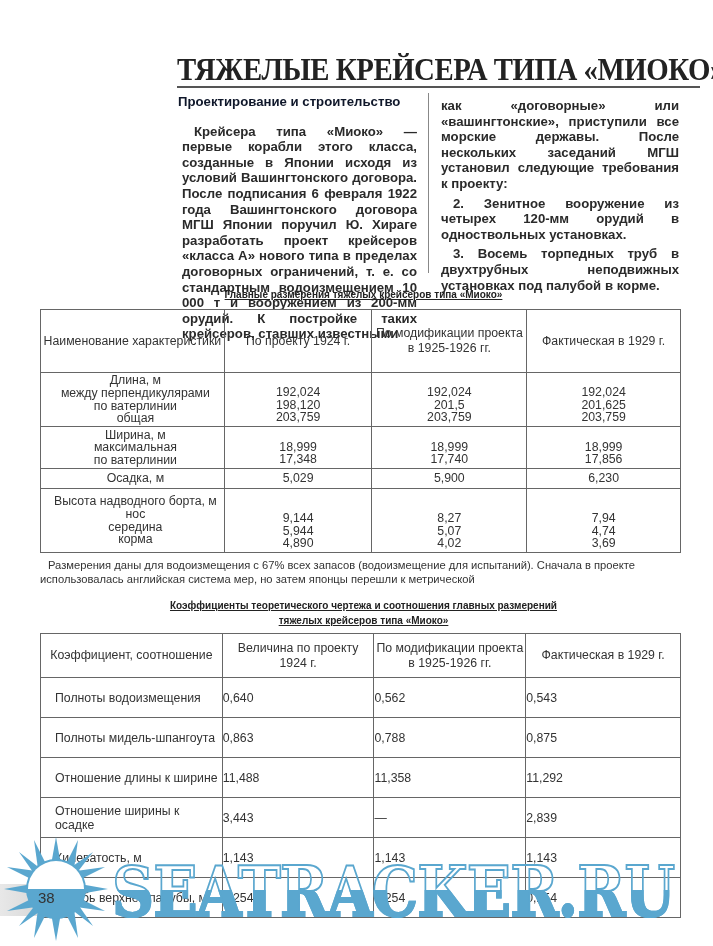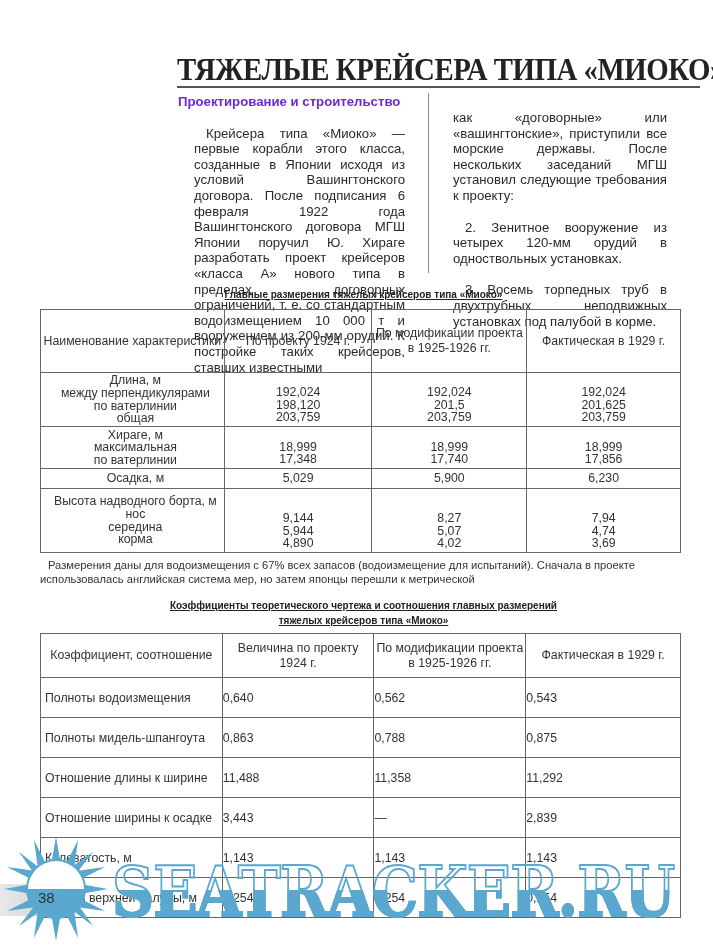--- a/index.html
+++ b/index.html
@@ -3,33 +3,33 @@
 <meta charset="utf-8">
 <style>
   html, body { margin:0; padding:0; }
   body { width:713px; height:946px; background:#ffffff; position:relative; overflow:hidden; font-family:"Liberation Sans", sans-serif; color:#1f1f1f; }
   .title { position:absolute; left:177px; top:52px; font-family:"Liberation Serif", serif; font-weight:bold; font-size:31px; letter-spacing:-0.5px; color:#222; white-space:nowrap; transform:scaleX(0.93); transform-origin:left top; }
   .title-rule { position:absolute; left:177px; top:86px; width:523px; height:2px; background:#555; }
   .col { position:absolute; top:94px; font-size:13.2px; line-height:15.6px; text-align:justify; color:#2a2a2a; }
   .col1 { left:178px; width:243px; }
   .col2 { left:437px; width:246px; }
   .col-div { position:absolute; left:428px; top:93px; width:1px; height:180px; background:#888; }
-  .subhead { font-weight:bold; font-size:13.2px; margin-bottom:14px; color:#6d28d9; }
-  .col p { margin:16px; }
+  .subhead { font-weight:bold; font-size:13.2px; margin-bottom:14px; color:#0f172a; }
+  .col p { margin:4px;font-weight:bold; }
   .col p.ind { text-indent:12px; }
   .t-caption { position:absolute; left:0; width:713px; text-align:center; font-weight:bold; font-size:10px; text-decoration:underline; color:#222; line-height:15px;padding-left:7px; }
   table.grid { position:absolute; border-collapse:collapse; font-family:Liberation Sans, sans-serif; font-size:12.3px; color:#333; }
   table.grid td, table.grid th { border:1px solid #666; padding:0; font-weight:normal; }
   table.grid th { text-align:center; line-height:15px; }
   .t1 { left:40px; top:309px; width:641px; }
   .t1 td.lbl { text-align:center; padding-left:6px; line-height:12.6px; vertical-align:middle; }
   .t1 td.val { text-align:center; line-height:12.6px; vertical-align:bottom; padding-bottom:2px; }
   .t2 { left:40px; top:633px; width:641px; }
   .t2 td { height:39px; vertical-align:middle; }
-  .t2 td.lbl { text-align:left; padding-left:4px; }
+  .t2 td.lbl { text-align:left; padding-left:14px; }
   .t2 td.val { }
   .note { position:absolute; left:40px; top:558px; width:640px; font-size:11.2px; line-height:14px; color:#333; text-indent:8px; }
   .pagebar { position:absolute; left:0; top:884px; width:62px; height:32px; background:linear-gradient(to right,#e8e8e8,#cfcfcf); }
   .pagenum { position:absolute; left:38px; top:889px; font-size:15px; color:#333; }
   .sun { position:absolute; left:2px; top:835px; width:108px; height:108px; }
   .wm { position:absolute; left:112px; top:852px; font-family:"DejaVu Serif", serif; font-weight:bold; font-size:70px; letter-spacing:-1px; line-height:80px; white-space:nowrap; color:transparent; -webkit-text-stroke:2px #5aa7cf; background:linear-gradient(to bottom, rgba(255,255,255,0) 0%, rgba(255,255,255,0) 48%, #5aa7cf 48%, #5aa7cf 100%); -webkit-background-clip:text; background-clip:text; transform:scaleX(0.83); transform-origin:left top; }
 </style>
 </head>
 <body>
 
@@ -81,21 +81,21 @@
       <div>203,759</div>
     </td>
     <td class="val">
       <div>192,024</div>
       <div>201,625</div>
       <div>203,759</div>
     </td>
   </tr>
   <tr style="height:42px">
     <td class="lbl">
-      <div>Хираге, м</div>
+      <div>Ширина, м</div>
       <div>максимальная</div>
       <div>по ватерлинии</div>
     </td>
     <td class="val">
       <div>18,999</div>
       <div>17,348</div>
     </td>
     <td class="val">
       <div>18,999</div>
       <div>17,740</div>

